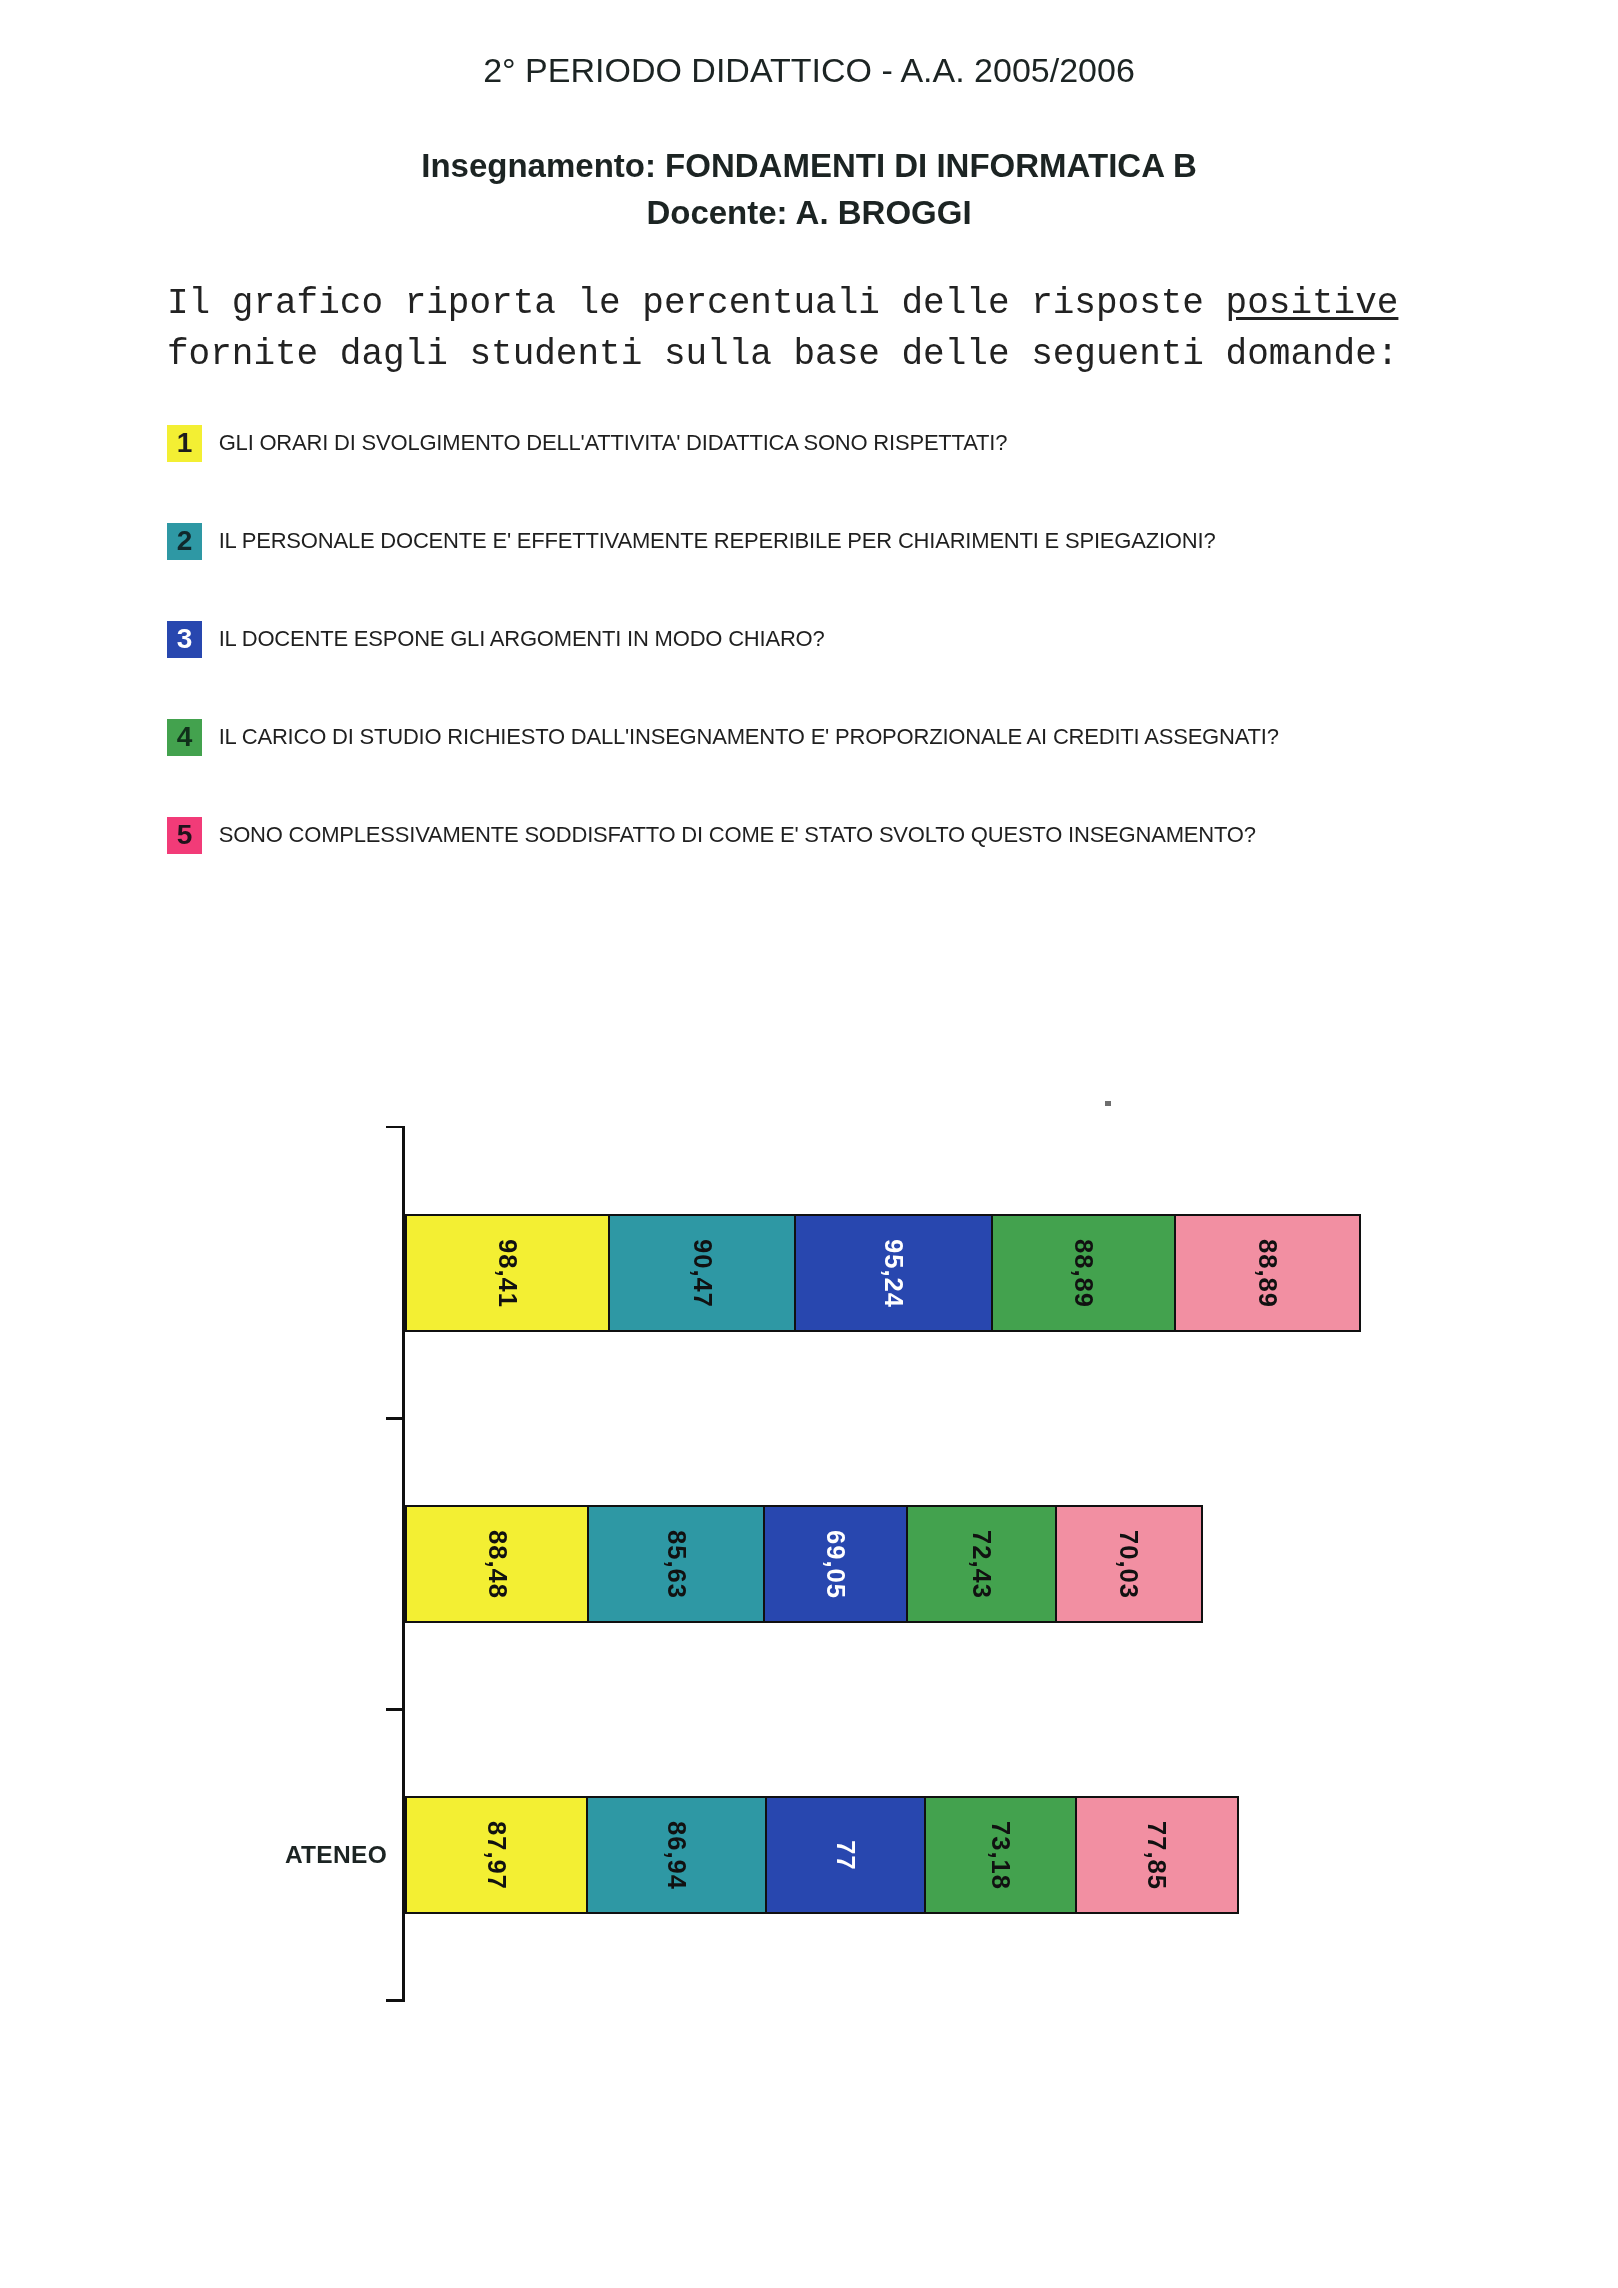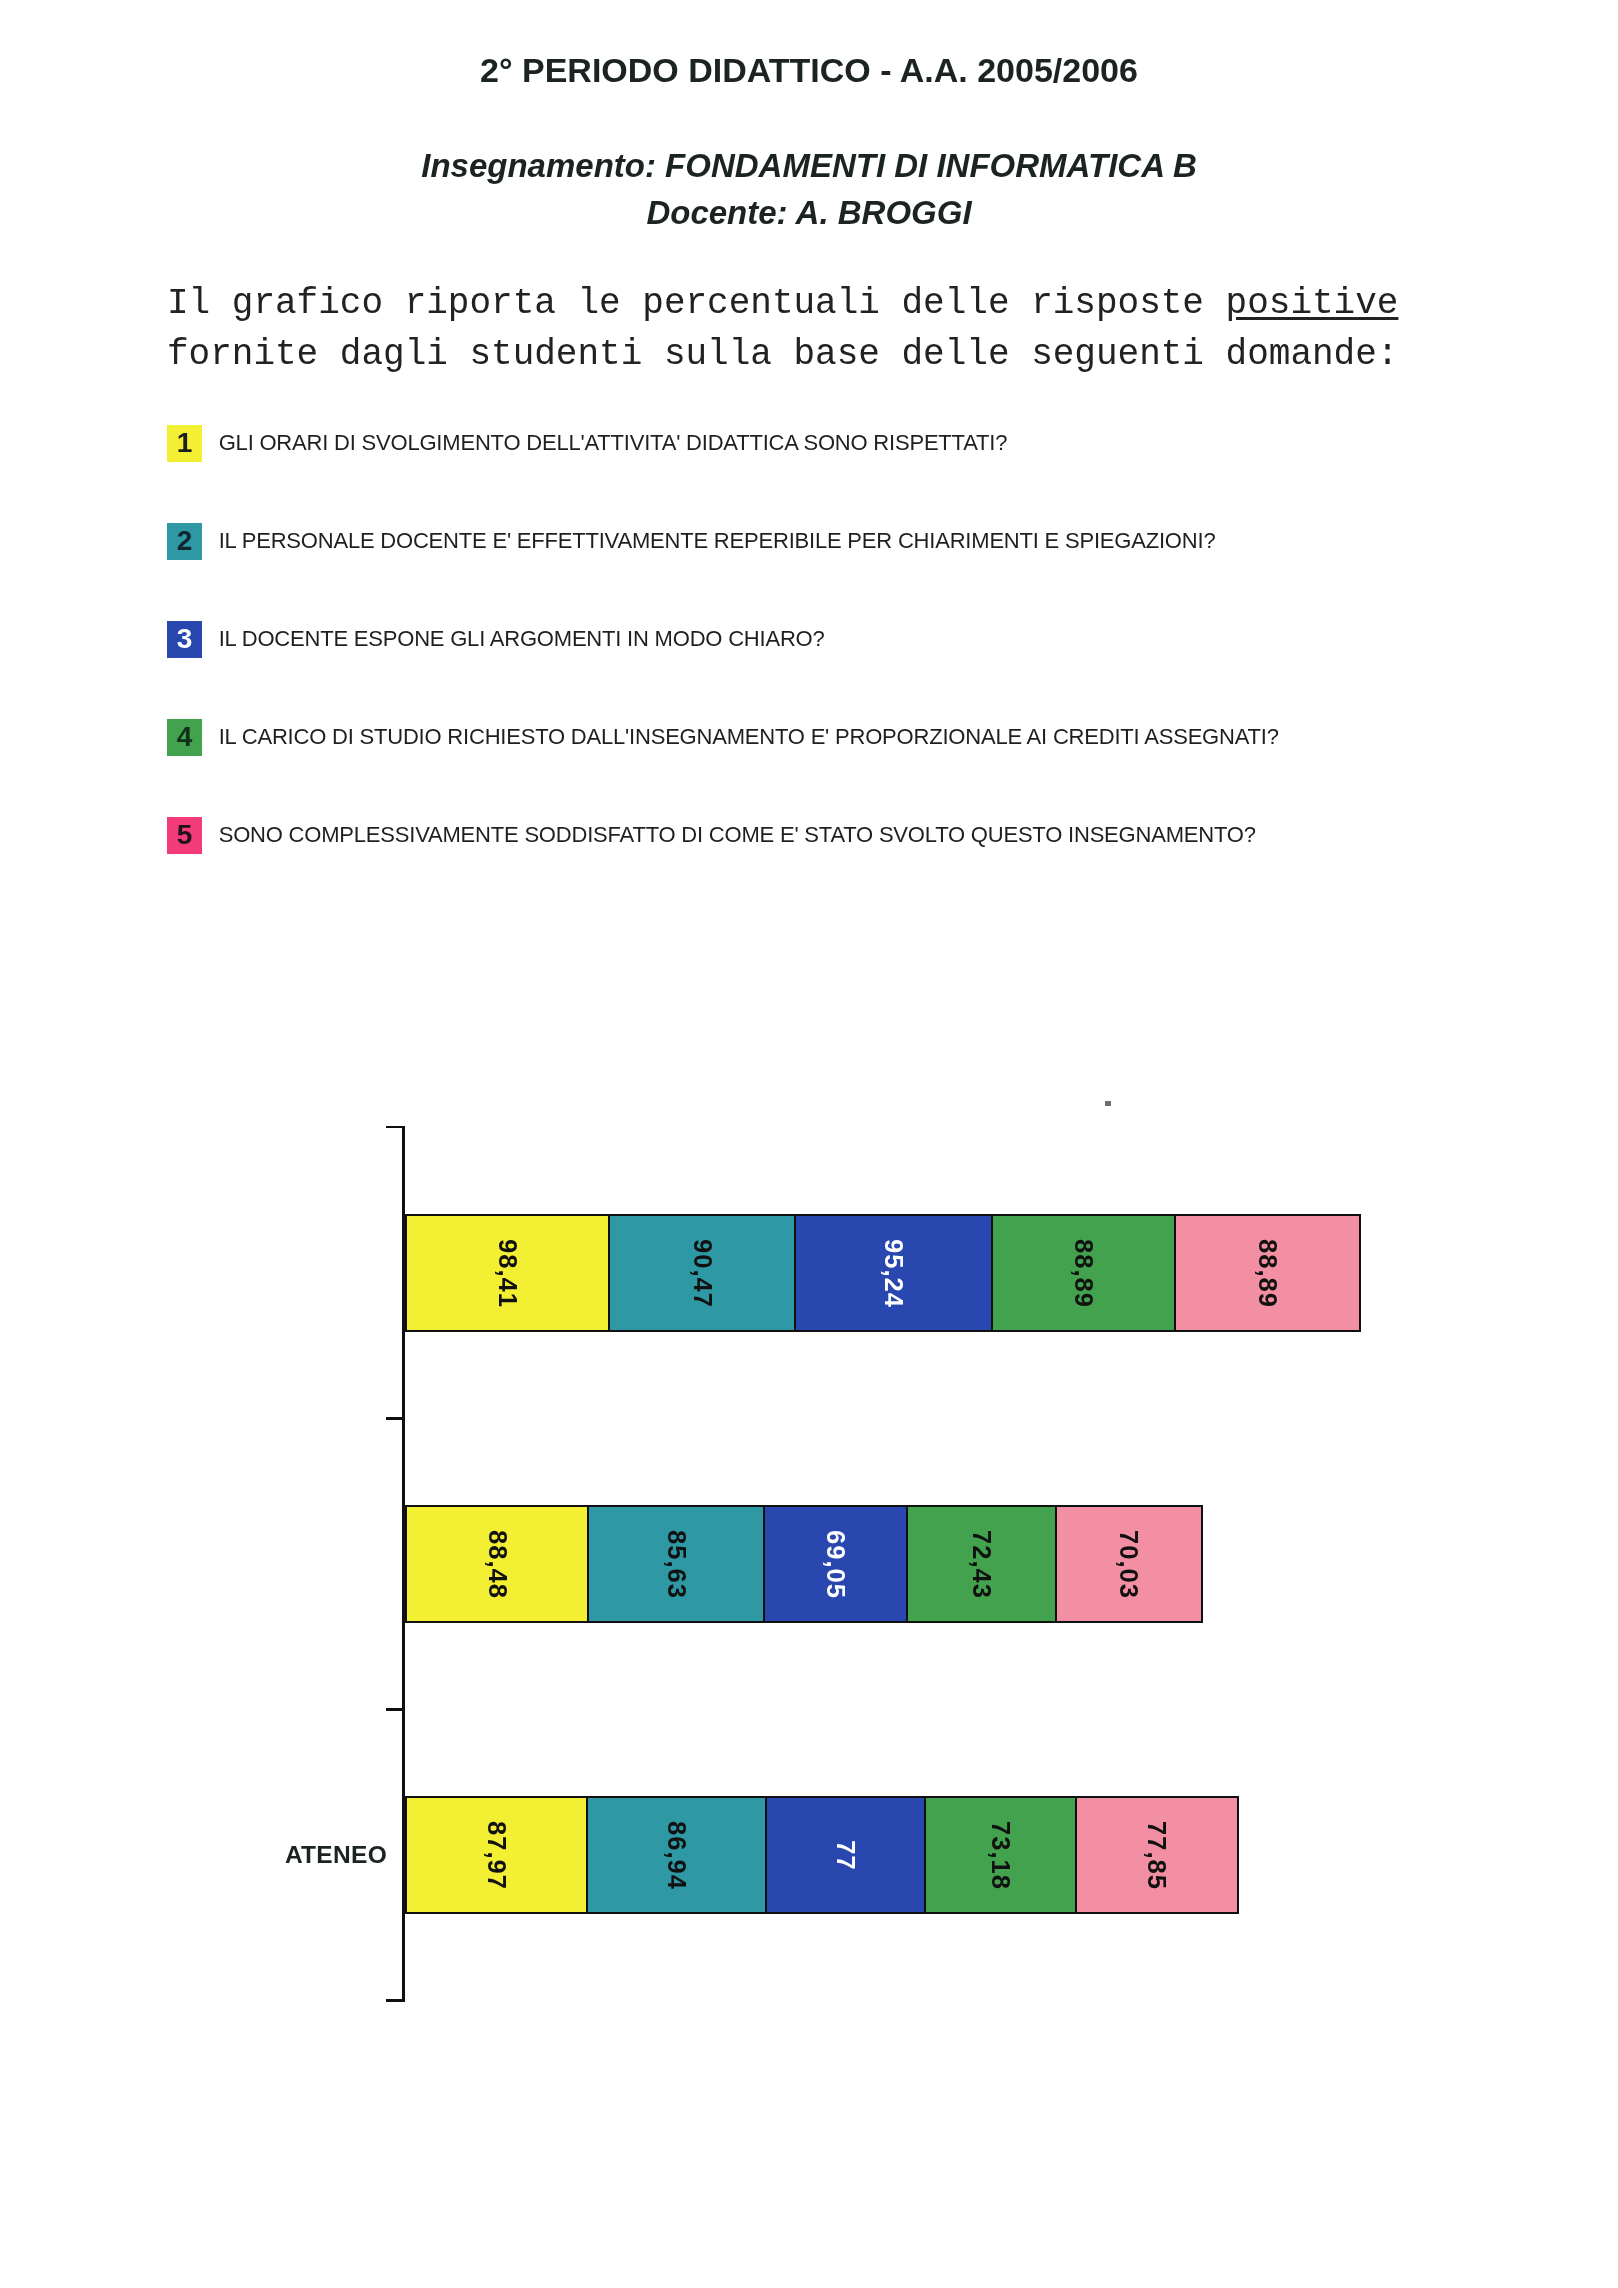--- a/index.html
+++ b/index.html
@@ -11,25 +11,25 @@
   }
   .page { position:absolute; inset:0; }
 
   .title {
     padding-top:133px; text-align:center;
     font-size:33px; font-weight:bold; line-height:1.45;
     color:#1c2423; letter-spacing:0.2px;
   }
   .period {
     margin-top:51px; text-align:center;
-    font-size:34px; font-weight:bold; color:#1c2423;
+    font-size:34px; font-weight:normal; color:#1c2423;
   }
   .course {
     margin-top:53px; text-align:center;
-    font-size:33px; font-weight:bold; line-height:1.42; color:#1c2423;font-style:italic;
+    font-size:33px; font-weight:bold; line-height:1.42; color:#1c2423;
   }
   .intro {
     margin:41px 147px 0 167px; max-width:1372px;
     font-size:36px; line-height:1.42; color:#222222;font-family:Liberation Mono, monospace;
   }
   .intro .u { text-decoration:underline; text-underline-offset:3.9px; }
 
   .questions { margin:45px 59px 0 167px; }
   .q { display:flex; align-items:center; gap:16.7px; margin-bottom:61px; min-height:37px; }
   .badge {

